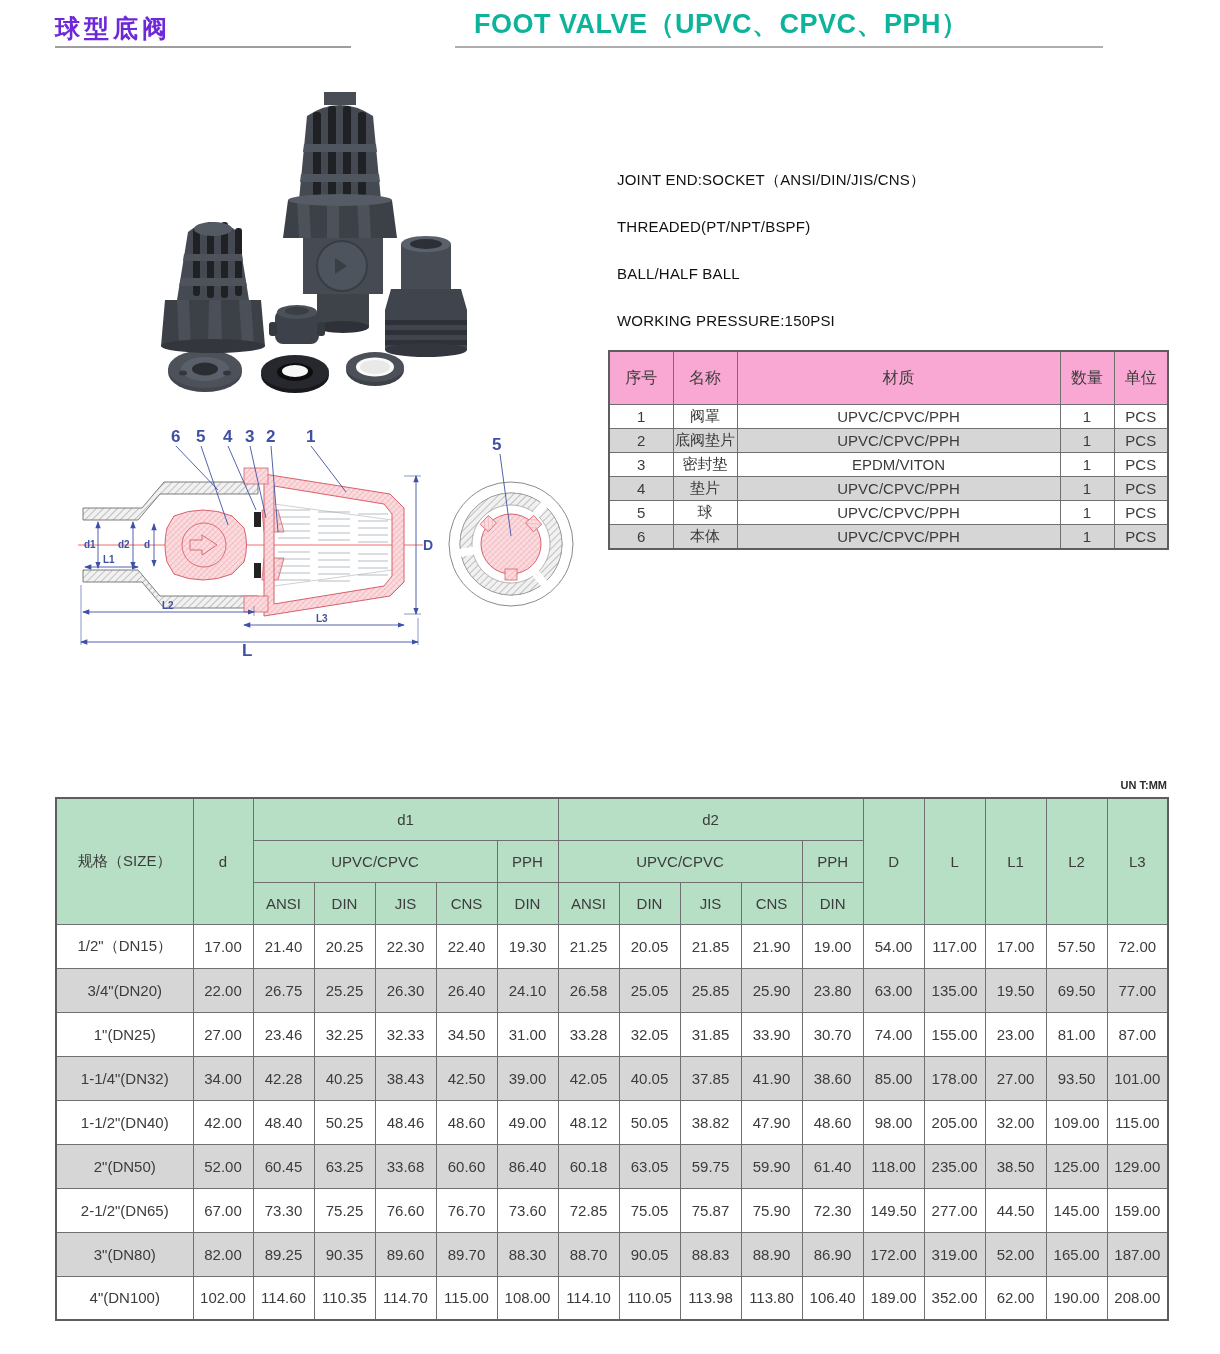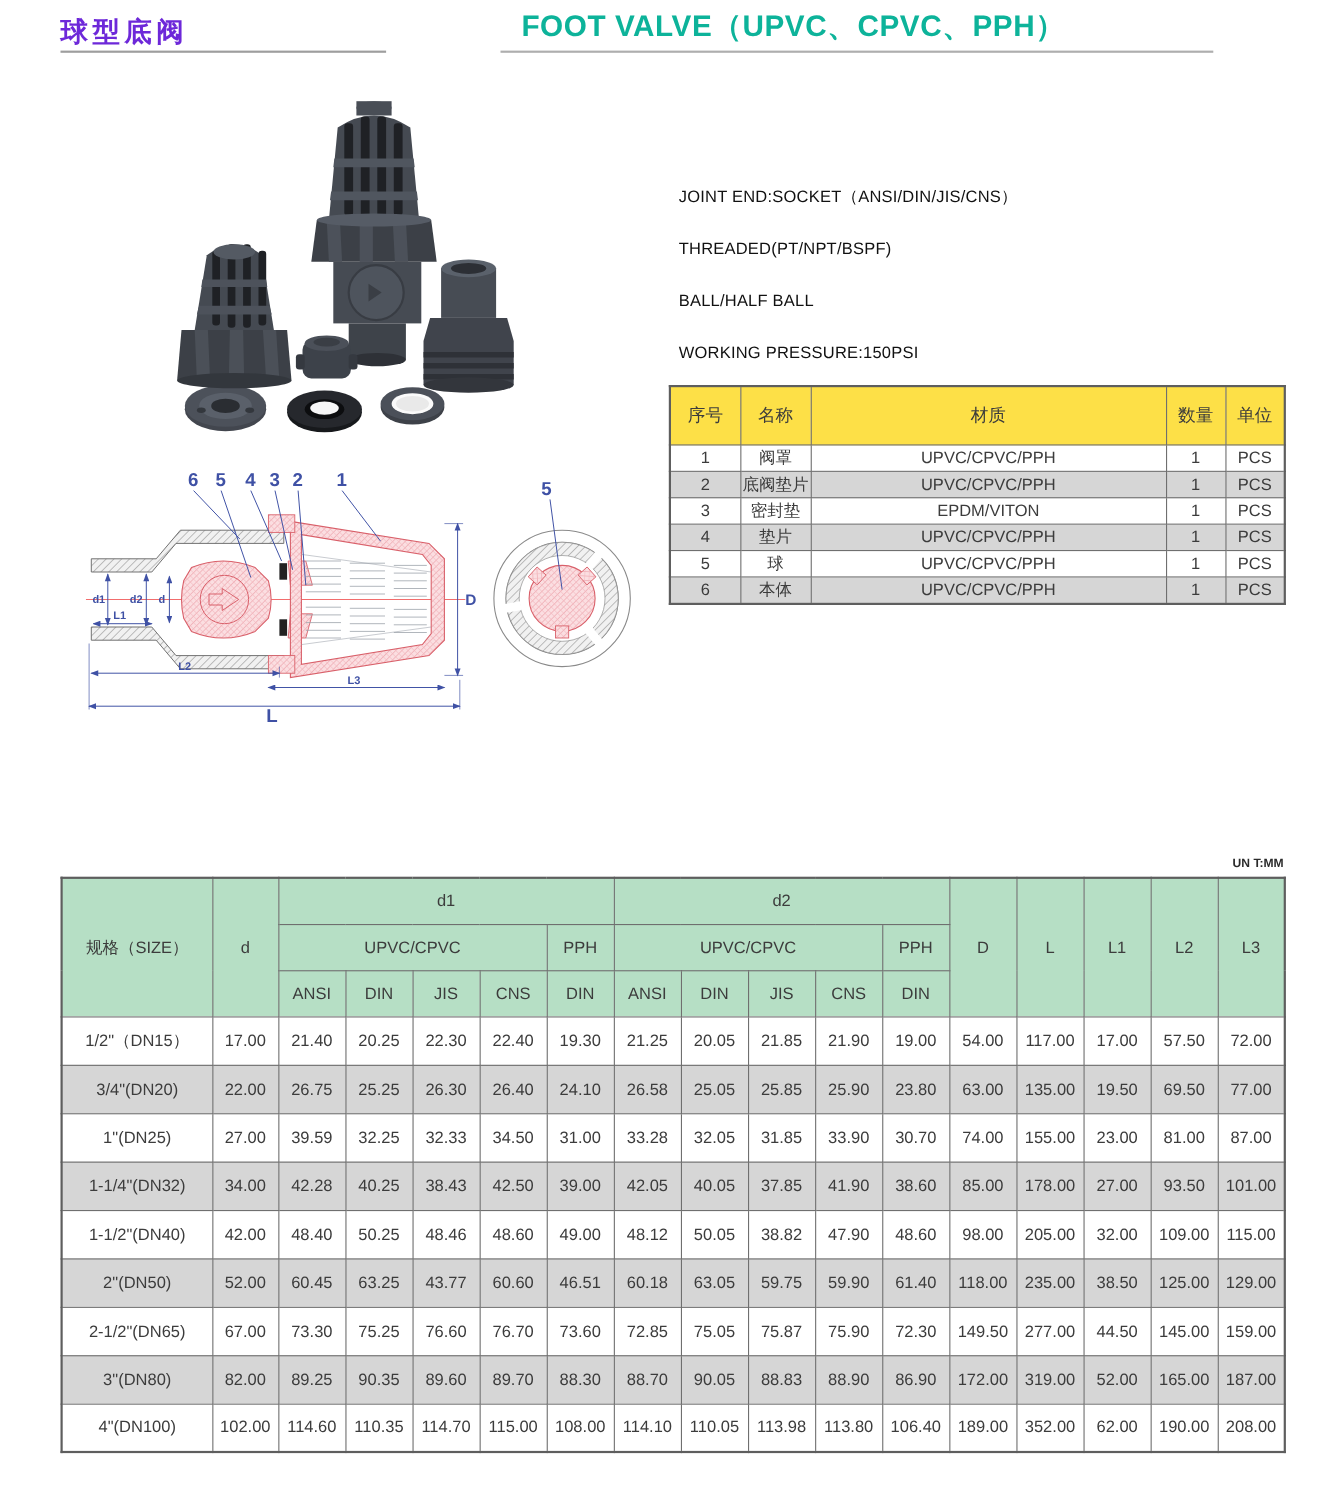--- a/index.html
+++ b/index.html
@@ -19,21 +19,21 @@
   
   .photo{left:85px;top:82px;}
   .drawing{left:78px;top:420px;}
 
   
   .specs{left:617px;top:172px;}
   .specs p{margin:0 0 31px 0;font-size:15px;font-weight:normal;color:#111;line-height:16px;letter-spacing:0.2px;}
 
   
   .mat-table{left:608px;top:350px;border-collapse:collapse;table-layout:fixed;width:559px;border:2px solid #5e5e5e;}
-  .mat-table th{background:#fde047;border:1px solid #6f6f6f;font-weight:normal;font-size:16px;color:#3c3c3c;height:52px;padding:0;}
+  .mat-table th{background:#f9a8d4;border:1px solid #6f6f6f;font-weight:normal;font-size:16px;color:#3c3c3c;height:52px;padding:0;}
   .mat-table td{border:1px solid #6f6f6f;text-align:center;font-size:15px;color:#3c3c3c;height:23px;padding:0;background:#ffffff;}
   .mat-table tr.gray td{background:#d6d6d6;}
 
   
   .unit-note{left:1050px;top:779px;width:117px;text-align:right;font-size:11px;font-weight:bold;color:#2b2b2b;}
 
   
   .dim-table{left:55px;top:797px;border-collapse:collapse;table-layout:fixed;width:1113px;border:2px solid #5e5e5e;}
   .dim-table th{background:#b6dfc5;border:1px solid #6f6f6f;font-weight:normal;font-size:15px;color:#3c3c3c;padding:0;}
   .dim-table thead tr{height:42px;}
@@ -391,21 +391,21 @@
         <td>23.80</td>
         <td>63.00</td>
         <td>135.00</td>
         <td>19.50</td>
         <td>69.50</td>
         <td>77.00</td>
       </tr>
       <tr>
         <td>1"(DN25)</td>
         <td>27.00</td>
-        <td>39.59</td>
+        <td>23.46</td>
         <td>32.25</td>
         <td>32.33</td>
         <td>34.50</td>
         <td>31.00</td>
         <td>33.28</td>
         <td>32.05</td>
         <td>31.85</td>
         <td>33.90</td>
         <td>30.70</td>
         <td>74.00</td>
@@ -450,23 +450,23 @@
         <td>205.00</td>
         <td>32.00</td>
         <td>109.00</td>
         <td>115.00</td>
       </tr>
       <tr class="gray">
         <td>2"(DN50)</td>
         <td>52.00</td>
         <td>60.45</td>
         <td>63.25</td>
-        <td>43.77</td>
+        <td>33.68</td>
         <td>60.60</td>
-        <td>46.51</td>
+        <td>86.40</td>
         <td>60.18</td>
         <td>63.05</td>
         <td>59.75</td>
         <td>59.90</td>
         <td>61.40</td>
         <td>118.00</td>
         <td>235.00</td>
         <td>38.50</td>
         <td>125.00</td>
         <td>129.00</td>

